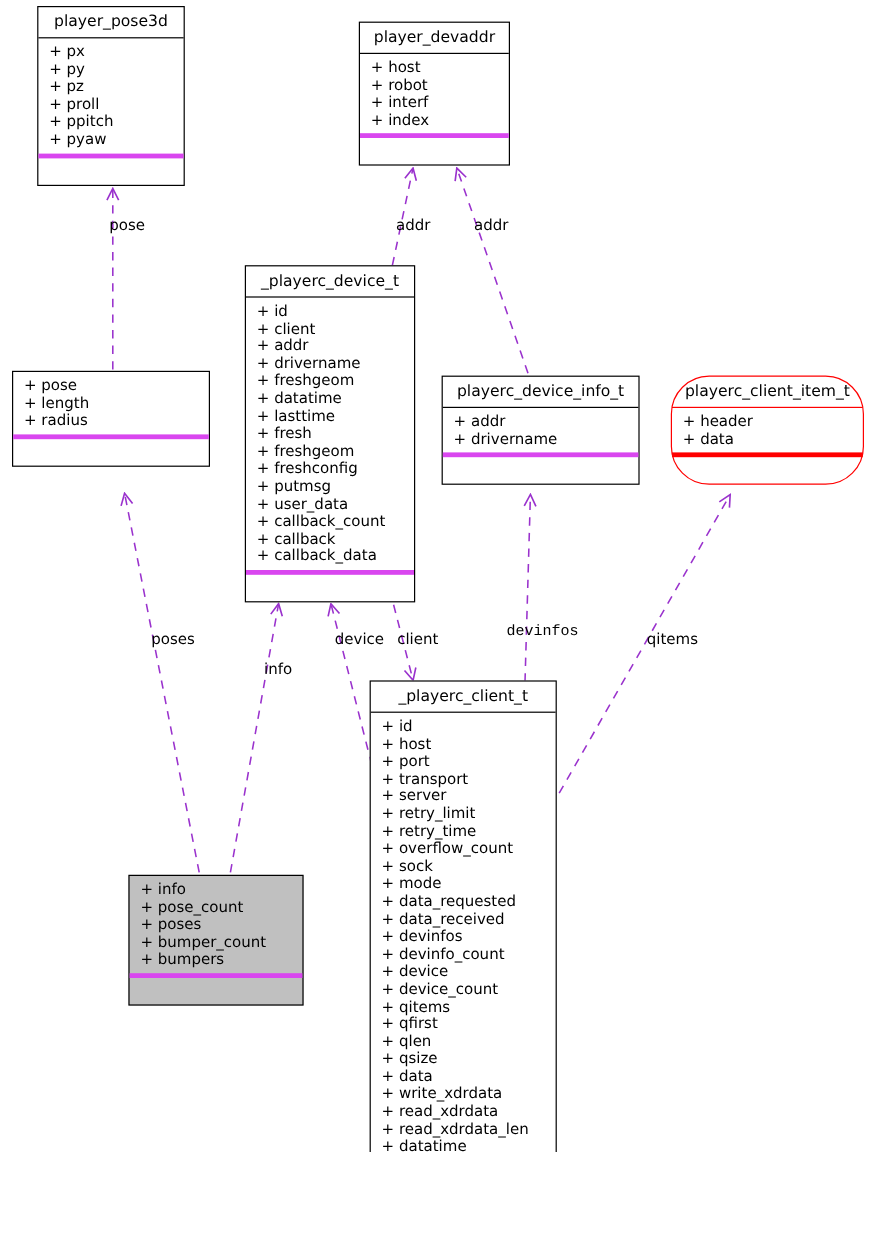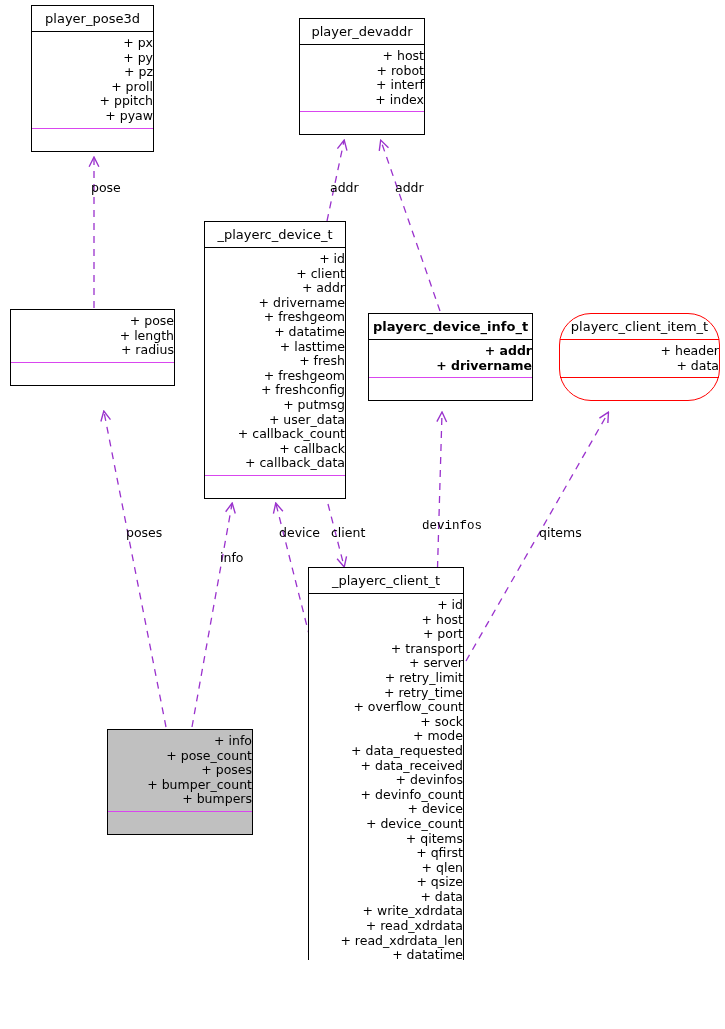--- a/index.html
+++ b/index.html
@@ -47,22 +47,21 @@
     color: #000000;
     border-bottom: 1px solid #000000;
     white-space: nowrap;
   }
   .uml-class.accent .uml-title {
     border-bottom-color: #ff0000;
   }
   .uml-attrs {
     box-sizing: border-box;
     padding: 4px 0 4px 9px;
-    border-bottom: 1px solid #d946ef;
-    text-align: right;
+    border-bottom: 4px solid #d946ef;
   }
   .uml-class.accent .uml-attrs {
     border-bottom-color: #ff0000;
   }
   .uml-attr {
     font-size: 12.5px;
     line-height: 14.6px;
     color: #000000;
     white-space: nowrap;
   }
@@ -180,21 +179,21 @@
       <div class="uml-attr">+ freshconfig</div>
       <div class="uml-attr">+ putmsg</div>
       <div class="uml-attr">+ user_data</div>
       <div class="uml-attr">+ callback_count</div>
       <div class="uml-attr">+ callback</div>
       <div class="uml-attr">+ callback_data</div>
     </div>
     <div class="uml-methods"></div>
   </div>
 
-  <div class="uml-class" style="left:368px; top:313px; width:165px;font-weight:bold;">
+  <div class="uml-class" style="left:368px; top:313px; width:165px;">
     <div class="uml-title">playerc_device_info_t</div>
     <div class="uml-attrs">
       <div class="uml-attr">+ addr</div>
       <div class="uml-attr">+ drivername</div>
     </div>
     <div class="uml-methods"></div>
   </div>
 
   <div class="uml-class accent" style="left:559px; top:313px; width:161px;border-radius:32px;">
     <div class="uml-title">playerc_client_item_t</div>

